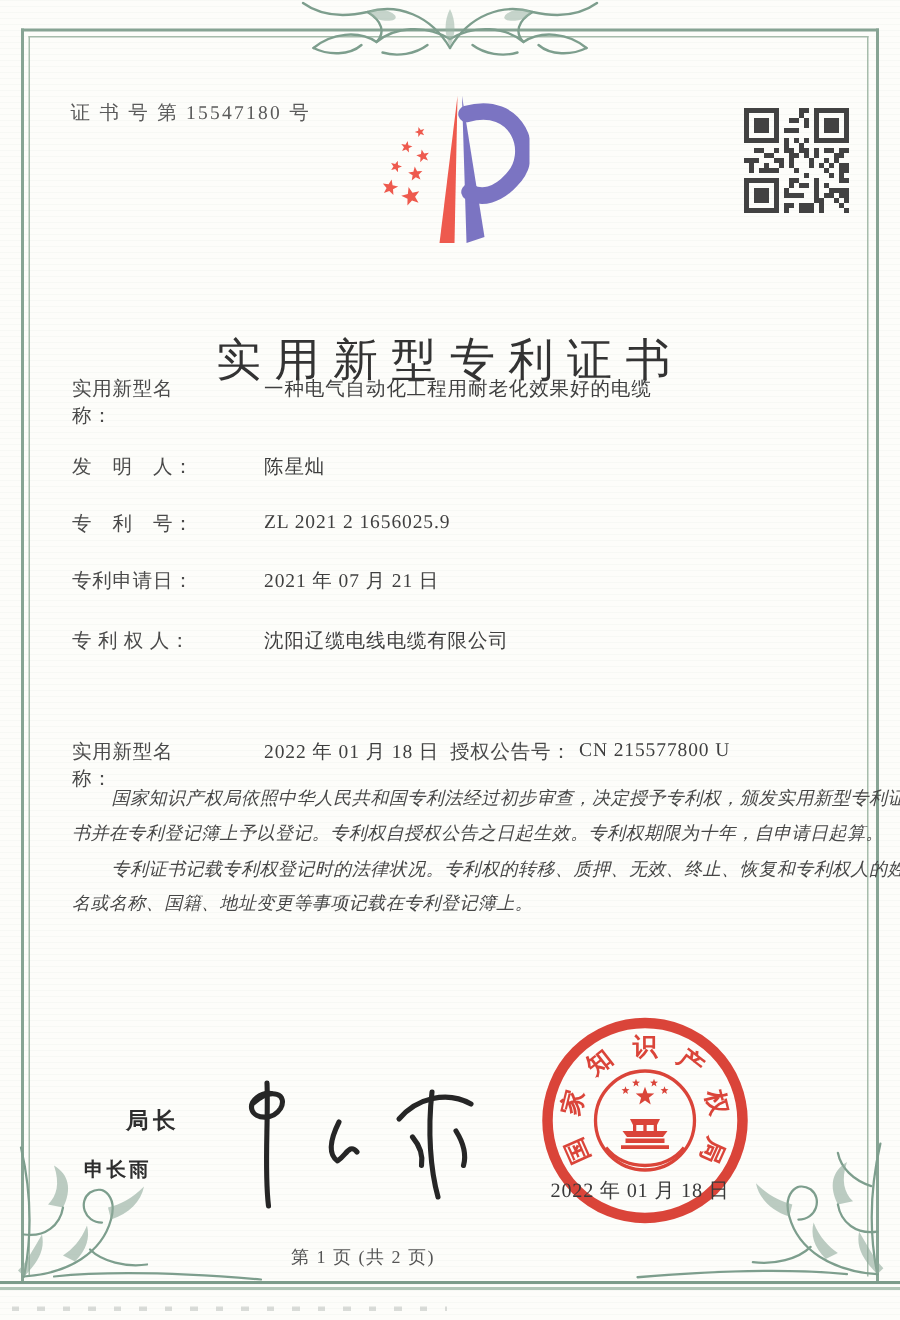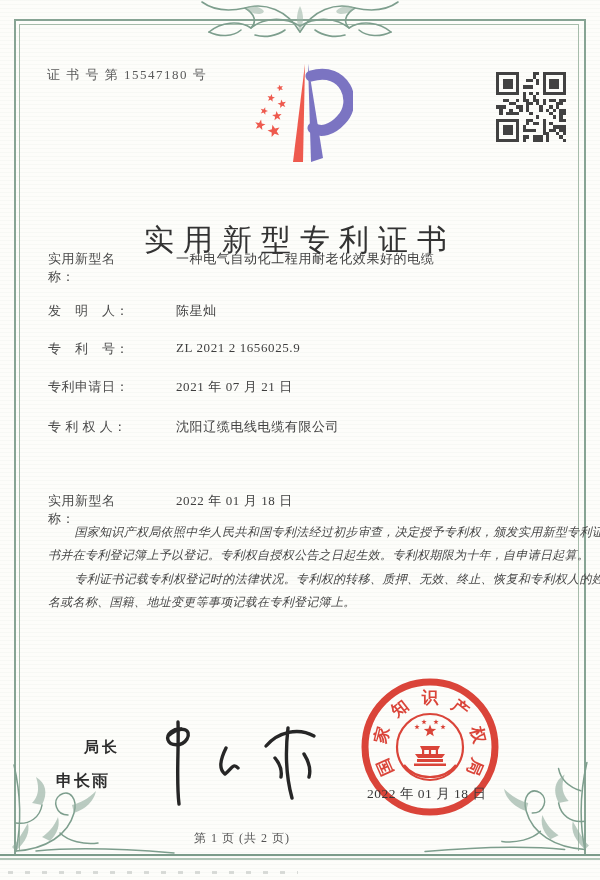--- a/index.html
+++ b/index.html
@@ -47,21 +47,21 @@
   .pair2{position:absolute;left:252px;display:flex;}
   .pair2 .lbl{width:86px;}
   
   .paras{position:absolute;left:48px;right:44px;top:521px;}
   .paras p{
     margin:0;font-size:12px;line-height:23.4px;color:#474747;
     text-indent:2.2em;font-style:italic;letter-spacing:.3px;text-align:justify;
   }
   
   .signer-title{position:absolute;left:56px;top:738px;font-size:15px;font-weight:600;color:#2e2e2e;letter-spacing:3px;margin-left:28px;}
-  .signer-name{position:absolute;left:56px;top:771px;font-size:16px;font-weight:600;color:#2e2e2e;letter-spacing:2px;}
+  .signer-name{position:absolute;left:56px;top:771px;font-size:13px;font-weight:600;color:#2e2e2e;letter-spacing:2px;}
   .signature{position:absolute;left:138px;top:710px;width:200px;height:100px;}
   .seal{position:absolute;left:357px;top:674px;width:146px;height:146px;opacity:.93;}
   .seal-date{position:absolute;left:367px;top:785px;font-size:13.5px;color:#3a3a3a;letter-spacing:.5px;}
   .footer{position:absolute;left:0;top:830px;width:484px;text-align:center;font-size:12px;color:#555;letter-spacing:1px;}
 </style>
 </head>
 <body>
 
 <div class="page">
 
@@ -368,20 +368,24 @@
     <span class="lbl">专利申请日：</span>
     <span class="val">2021 年 07 月 21 日</span>
   </div>
   <div class="row" style="top:418px">
     <span class="lbl">专 利 权 人：</span>
     <span class="val">沈阳辽缆电线电缆有限公司</span>
   </div>
   <div class="row" style="top:492px">
     <span class="lbl">实用新型名称：</span>
     <span class="val">2022 年 01 月 18 日</span>
+    <span class="pair2">
+      <span class="lbl">授权公告号：</span>
+      <span class="val">CN 215577800 U</span>
+    </span>
   </div>
 
   <div class="paras">
     <p>国家知识产权局依照中华人民共和国专利法经过初步审查，决定授予专利权，颁发实用新型专利证书并在专利登记簿上予以登记。专利权自授权公告之日起生效。专利权期限为十年，自申请日起算。</p>
     <p>专利证书记载专利权登记时的法律状况。专利权的转移、质押、无效、终止、恢复和专利权人的姓名或名称、国籍、地址变更等事项记载在专利登记簿上。</p>
   </div>
 
   <div class="signer-title">局长</div>
   <div class="signer-name">申长雨</div>
 

